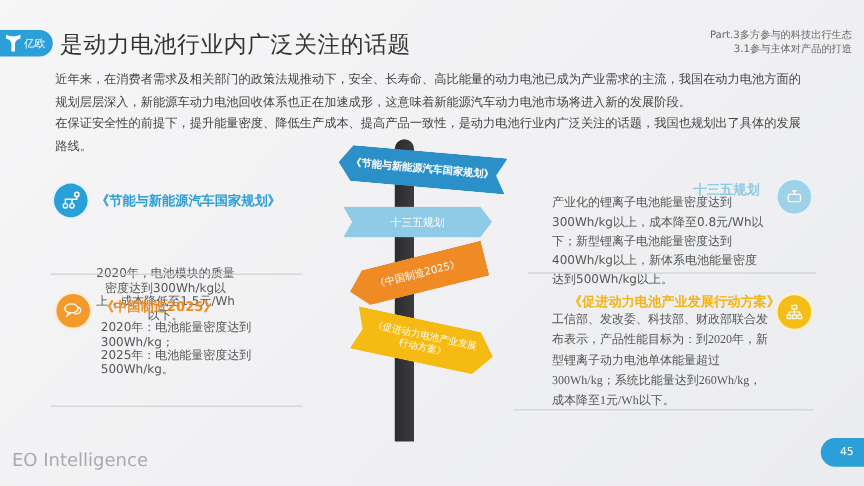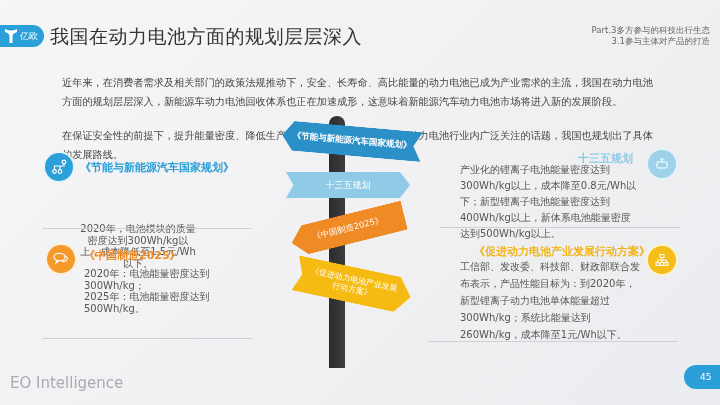--- a/index.html
+++ b/index.html
@@ -11,21 +11,21 @@
   }
   .abs { position:absolute; }
   .logo-pill {
     left:0; top:25px; width:44px; height:22px; background:#2b9fd8;
     border-radius:0 11px 11px 0; display:flex; align-items:center; padding-left:4px; box-sizing:border-box;
   }
   .logo-pill .logo-text { color:#fff; font-size:9px; margin-left:2px; }
   .page-title { left:50px; top:24px; font-size:19px; color:#333; letter-spacing:0.5px; }
   .part-info { right:10px; top:25px; text-align:right; font-size:8.5px; color:#666; line-height:11px; }
   .intro { left:46px; top:58px; width:630px; font-size:10.2px; line-height:18.5px; color:#444; }
-  .intro p { margin:16px;font-family:Liberation Serif, serif; }
+  .intro p { margin:0;font-family:Liberation Serif, serif; }
 
   .circle { border-radius:50%; display:flex; align-items:center; justify-content:center; }
   .c-blue { background:#2b9fd8; box-shadow:0 0 0 2px #e8f3fa; }
   .c-orange { background:#f39a2b; box-shadow:0 0 0 2px #fbeedd; }
   .c-lightblue { background:#9dd2e8; box-shadow:0 0 0 2px #e6f3f9; }
   .c-yellow { background:#f5bd18; box-shadow:0 0 0 2px #fbf1d0; }
 
   .sec-title { font-weight:bold; font-size:11px; }
   .t-blue { color:#2b9fd8; }
   .t-orange { color:#f08a1f; }
@@ -41,21 +41,21 @@
 </style>
 </head>
 <body>
 
 <div class="abs logo-pill">
   <svg width="14" height="16" viewBox="0 0 14 16">
       <path d="M1 1 Q7 4 13 1 L13 4 Q9 5 8.5 8 L8.5 15 L5.5 15 L5.5 8 Q5 5 1 4 Z" fill="#fff"></path>
     </svg>
   <span class="logo-text">亿欧</span>
 </div>
-<div class="abs page-title">我国在动力电池方面的规划层层深入</div>
+<div class="abs page-title">是动力电池行业内广泛关注的话题</div>
 <div class="abs part-info">
   <div>Part.3多方参与的科技出行生态</div>
   <div>3.1参与主体对产品的打造</div>
 </div>
 
 <div class="abs intro">
   <p>近年来，在消费者需求及相关部门的政策法规推动下，安全、长寿命、高比能量的动力电池已成为产业需求的主流，我国在动力电池方面的规划层层深入，新能源车动力电池回收体系也正在加速成形，这意味着新能源汽车动力电池市场将进入新的发展阶段。</p>
   <p>在保证安全性的前提下，提升能量密度、降低生产成本、提高产品一致性，是动力电池行业内广泛关注的话题，我国也规划出了具体的发展路线。</p>
 </div>
 
@@ -100,21 +100,21 @@
 <div class="abs sec-title t-yellow" style="left:474px;top:244px;">《促进动力电池产业发展行动方案》</div>
 <div class="abs circle c-yellow" style="left:648px;top:246px;width:28px;height:28px;">
   <svg width="14" height="14" viewBox="0 0 14 14" fill="none" stroke="#fff" stroke-width="1">
       <rect x="5" y="1.5" width="4" height="3"></rect>
       <rect x="1" y="9.5" width="3" height="3"></rect>
       <rect x="5.5" y="9.5" width="3" height="3"></rect>
       <rect x="10" y="9.5" width="3" height="3"></rect>
       <path d="M7 4.5 V7 M2.5 9.5 V7 H11.5 V9.5 M7 7 V9.5"></path>
     </svg>
 </div>
-<div class="abs sec-body" style="left:460px;top:258px;width:180px;line-height:17px;">工信部、发改委、科技部、财政部联合发布表示，产品性能目标为：到2020年，新型锂离子动力电池单体能量超过300Wh/kg；系统比能量达到260Wh/kg，成本降至1元/Wh以下。</div>
+<div class="abs sec-body" style="left:460px;top:258px;width:180px;line-height:17px;font-family:Liberation Serif, serif;">工信部、发改委、科技部、财政部联合发布表示，产品性能目标为：到2020年，新型锂离子动力电池单体能量超过300Wh/kg；系统比能量达到260Wh/kg，成本降至1元/Wh以下。</div>
 <div class="abs divider" style="left:428px;top:341px;width:250px;"></div>
 
 <div class="abs post"></div>
 
 <div class="abs sign" style="left:282px;top:126px;width:140px;height:30px;background:#2b8fc8;clip-path:polygon(8% 0,100% 0,94% 50%,100% 100%,8% 100%,0 50%);transform:rotate(5deg);font-size:8.5px;">
   <span>《节能与新能源汽车国家规划》</span>
 </div>
 <div class="abs sign" style="left:286px;top:172px;width:124px;height:26px;background:#8fcbe6;clip-path:polygon(0 0,92% 0,100% 50%,92% 100%,0 100%,6% 50%);font-size:9px;font-weight:normal;">
   <span>十三五规划</span>
 </div>

